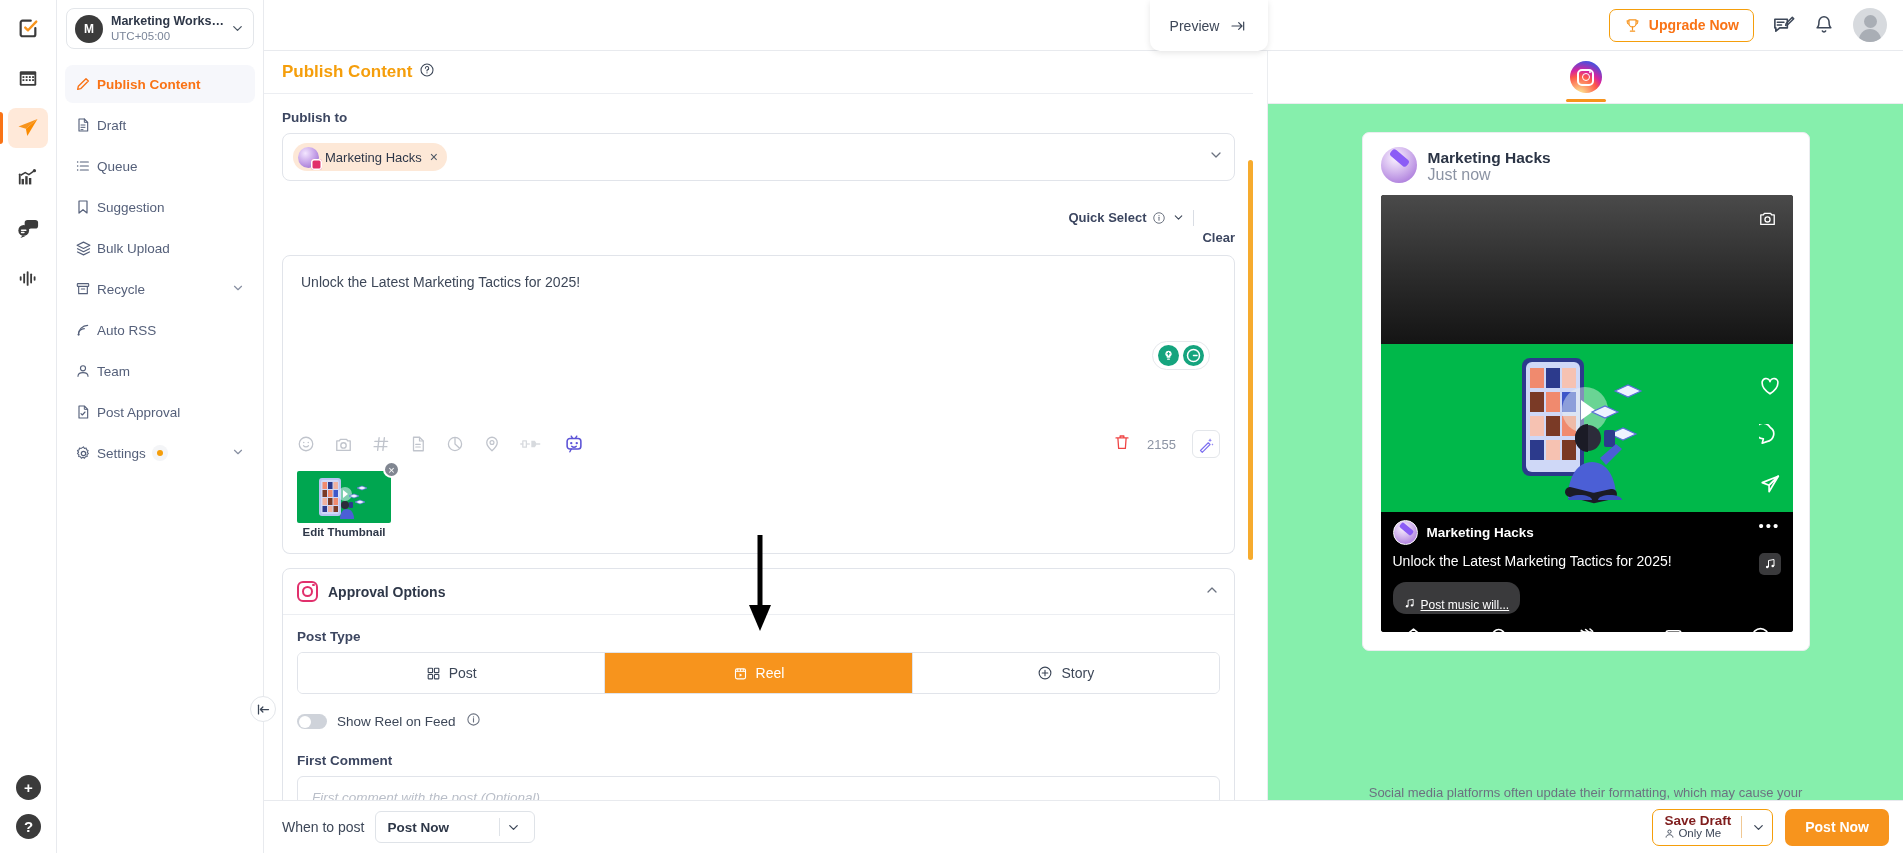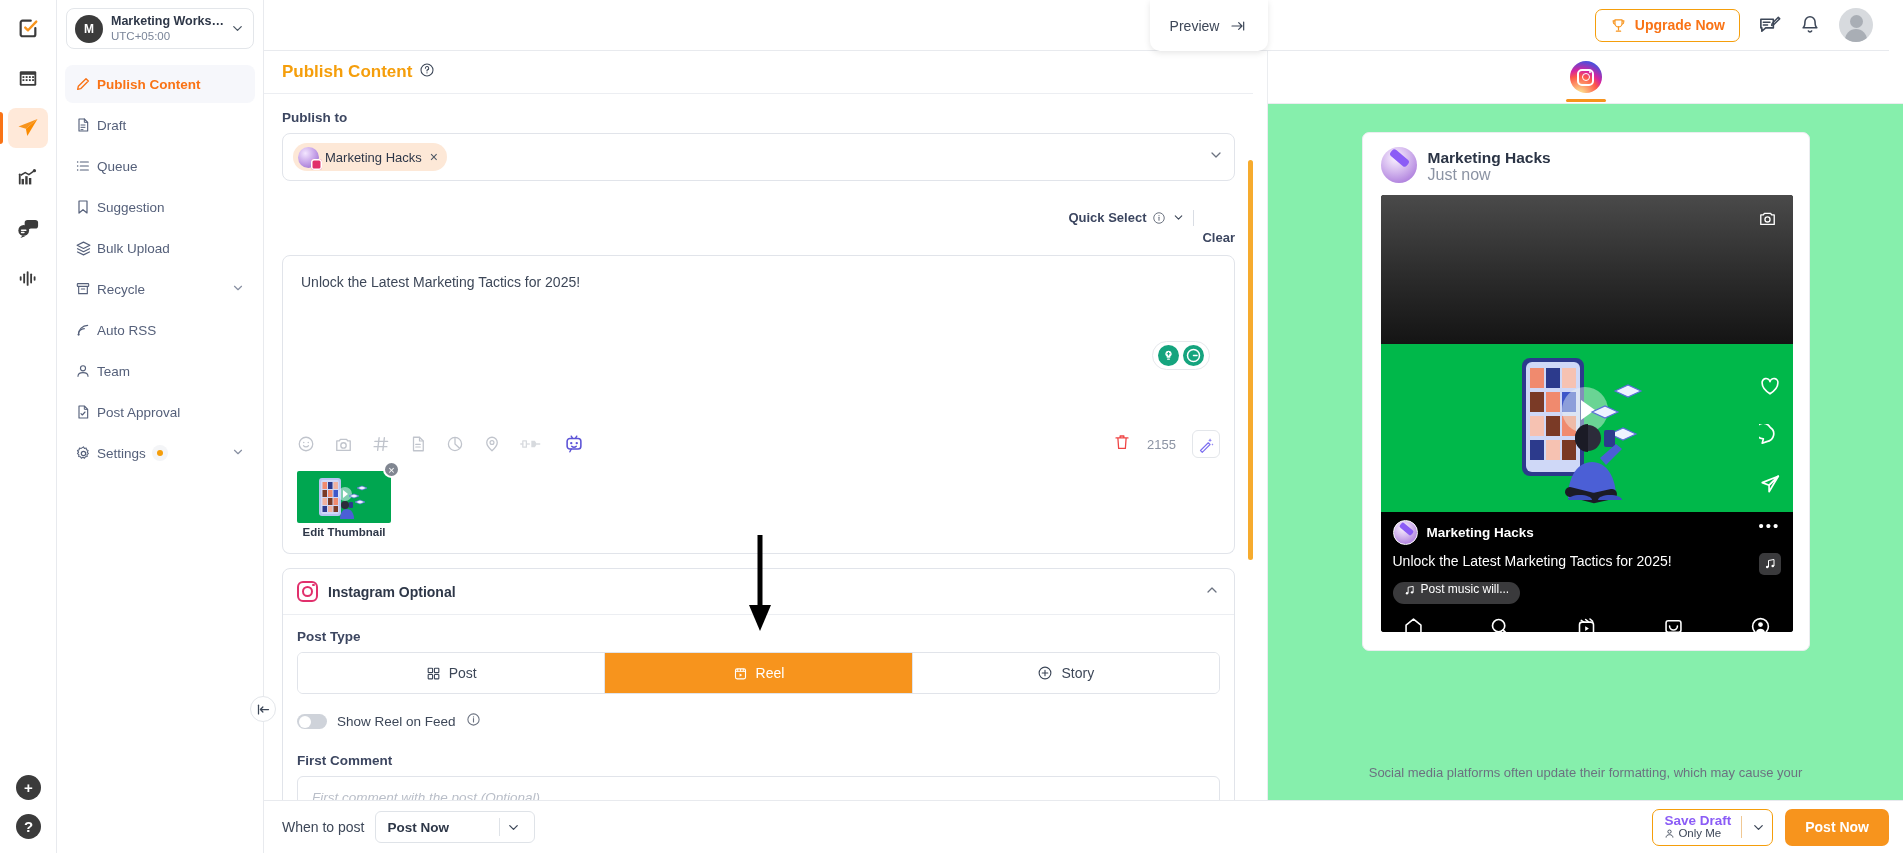--- a/index.html
+++ b/index.html
@@ -73,21 +73,21 @@
   }
   .dot-badge i { width: 6px; height: 6px; background: #f59e0b; border-radius: 50%; display: block; }
   .collapse-btn {
     position: absolute; right: -13px; top: 696px; width: 26px; height: 26px;
     border-radius: 50%; background: #fff; border: 1px solid #e3e6ea;
     display: flex; align-items: center; justify-content: center; cursor: pointer; z-index: 30;
   }
 
   
   .topbar {
-    position: absolute; left: 264px; top: 0; right: 14px; height: 51px;
+    position: absolute; left: 264px; top: 0; right: 0; height: 51px;
     background: #fff; border-bottom: 1px solid #e8eaee;
     display: flex; align-items: center; justify-content: flex-end;
     padding-right: 16px; gap: 18px; z-index: 10;
   }
   .upgrade-btn {
     border: 1.5px solid #f59e0b; color: #f97316; font-weight: bold; font-size: 14px;
     border-radius: 7px; height: 33px; padding: 0 14px;
     display: flex; align-items: center; gap: 8px; background: #fff; cursor: pointer;
   }
   .icon-btn { cursor: pointer; display: flex; align-items: center; }
@@ -242,21 +242,21 @@
   }
   .select-val { font-size: 13.5px; font-weight: bold; color: #2e3748; }
   .select-sep { margin-left: auto; width: 1px; height: 18px; background: #dfe3e8; }
   .select-chev { width: 28px; display: flex; align-items: center; justify-content: center; color: #3d4758;}
   .bottom-right { margin-left: auto; display: flex; align-items: center; gap: 12px; }
   .save-draft {
     border: 1.5px solid #f59e0b; border-radius: 7px; height: 37px; display: flex;
     align-items: center; padding: 0 2px 0 11px; cursor: pointer; background: #fff;
   }
   .sd-text { display: flex; flex-direction: column; line-height: 13px; }
-  .sd-main { color: #8b5cf6; font-weight: bold; font-size: 13.5px; }
+  .sd-main { color: #7f1d1d; font-weight: bold; font-size: 13.5px; }
   .sd-sub { color: #3d4758; font-size: 11.5px; display: flex; align-items: center; gap: 3px; }
   .sd-sep { width: 1px; height: 22px; background: #f0c893; margin: 0 4px 0 10px; }
   .sd-chev { width: 24px; display: flex; align-items: center; justify-content: center; color: #3d4758; }
   .post-now-btn {
     background: #f7941d; color: #fff; font-weight: bold; font-size: 14px;
     border-radius: 7px; height: 37px; padding: 0 20px; display: flex;
     align-items: center; cursor: pointer; border: none;
   }
 
   
@@ -317,32 +317,32 @@
   .pb-av {
     width: 25px; height: 25px; border-radius: 50%;
     background: radial-gradient(circle at 40% 30%, #faf2ff 0%, #d6bbef 40%, #9b63d4 100%);
     border: 1.5px solid #fff; position: relative; overflow: hidden; flex: none;
   }
   .pb-av::after { content:""; position:absolute; left:5px; top:5px; width:15px; height:6px;
     background:#8b5cf6; border-radius:2px; transform: rotate(40deg); }
   .pb-name { color: #fff; font-size: 13.5px; font-weight: bold; }
   .pb-caption { color: #fff; font-size: 14px; line-height: 19px; padding: 7px 60px 0 12px; }
   .music-pill {
-    margin: 11px 0 0 12px; display: inline-flex; align-items: flex-end; gap: 6px;
+    margin: 11px 0 0 12px; display: inline-flex; align-items: flex-start; gap: 6px;
     background: #3a3a3c; color: #fff; font-size: 12px; border-radius: 13px;
-    height: 22px; padding: 8px 11px;
+    height: 22px; padding: 16px 11px; text-decoration: underline;
   }
   .pb-nav { display: flex; align-items: center; justify-content: space-between; padding: 12px 22px 0; }
   .side-actions { position: absolute; right: 12px; top: 180px; display: flex; flex-direction: column; align-items: center; gap: 23px; }
   .dots { color: #fff; letter-spacing: 2px; font-size: 15px; line-height: 8px;}
   .music-sq { width: 22px; height: 22px; border-radius: 5px; background: #3a3a3c;
      display: flex; align-items: center; justify-content: center; }
 
   .preview-note {
-    position: absolute; left: 0; right: 0; bottom: 20px; text-align: center;
+    position: absolute; left: 0; right: 0; bottom: 0; text-align: center;
     font-size: 13px; color: #6b7280; padding: 0 40px;
   }
 
   
   .anno-arrow { position: absolute; left: 740px; top: 535px; z-index: 40; pointer-events: none; }
 </style>
 </head>
 <body>
 
 <div class="app">
@@ -752,21 +752,21 @@
             </svg>
           </div>
           <div class="edit-thumb-label">Edit Thumbnail</div>
           <div class="thumb-x">×</div>
         </div>
       </div>
 
       <div class="ig-card">
         <div class="ig-head">
           <span class="ig-logo"></span>
-          <span class="ig-title">Instagram Optional</span>
+          <span class="ig-title">Approval Options</span>
           <span style="margin-left:auto">
             <svg width="16" height="16" viewBox="0 0 24 24" fill="none">
                 <path d="M6 15l6-6 6 6" stroke="#6b7280" stroke-width="1.9" stroke-linecap="round" stroke-linejoin="round"></path>
               </svg>
           </span>
         </div>
         <div class="ig-body">
           <div class="lbl">Post Type</div>
 
           <div class="post-type-group">

